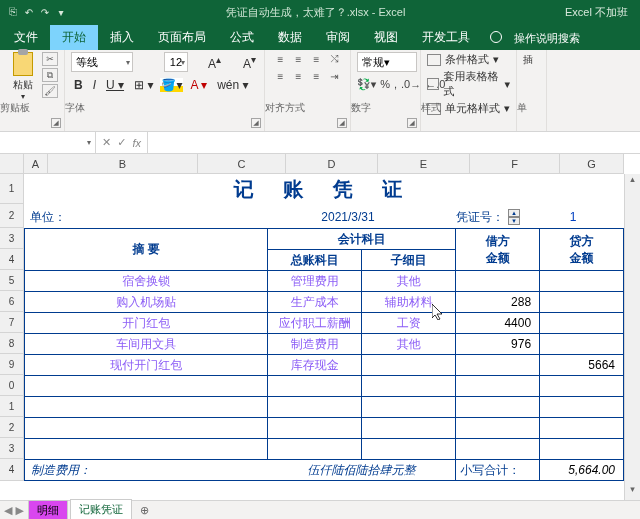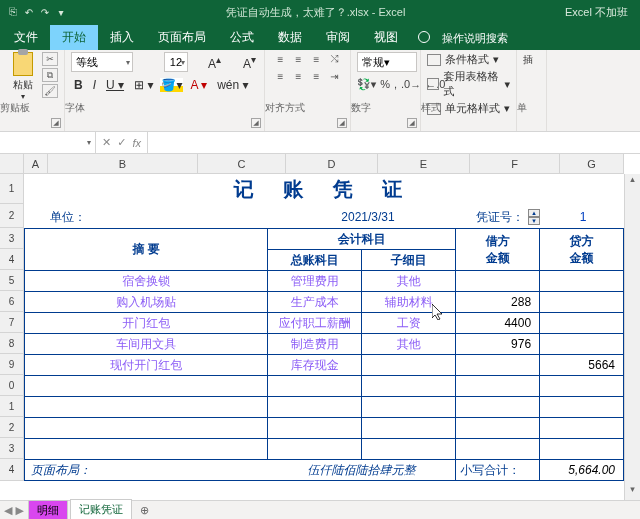--- a/index.html
+++ b/index.html
@@ -65,21 +65,21 @@
 
 .sheet { display: flex; height: 346px; position: relative; }
 .selectall { width: 24px; height: 20px; border-right: 1px solid #d4d4d4; border-bottom: 1px solid #d4d4d4; background: #f0f0f0; position: absolute; top:0; left:0; }
 .colhdrs { position: absolute; top:0; left:24px; right:16px; height: 20px; display: flex; background: #f0f0f0; border-bottom: 1px solid #d4d4d4; }
 .colhdrs div { border-right: 1px solid #d4d4d4; text-align: center; font-size: 11px; color: #444; line-height: 20px; }
 .rowhdrs { position: absolute; top:20px; left:0; width: 24px; background: #f0f0f0; }
 .rowhdrs div { border-bottom: 1px solid #d4d4d4; border-right: 1px solid #d4d4d4; text-align: center; font-size: 10px; color: #444; }
 
 .cells { position: absolute; top: 20px; left: 24px; right: 16px; bottom: 0; background: #fff; }
 .doc-title { text-align: center; color: #003b8f; font-size: 20px; letter-spacing: 12px; height: 30px; padding-top: 2px; font-weight: bold; }
-.inforow { display: flex; font-size: 12px; color: #003b8f; height: 22px; align-items: center; padding-top: 4px; padding-left: 20px;}
+.inforow { display: flex; font-size: 12px; color: #003b8f; height: 22px; align-items: center; padding-top: 4px;}
 .inforow .unit { width: 250px; padding-left: 6px; }
 .inforow .date { width: 148px; text-align: center; }
 .inforow .vno-label { width: 82px; text-align: right; }
 .inforow .spin { width: 14px; display: flex; flex-direction: column; margin-left: 4px; }
 .inforow .spin span { width: 12px; height: 8px; border: 1px solid #888; font-size: 7px; line-height: 6px; text-align: center; background: #eee; }
 .inforow .vno { flex:1; text-align: center; color: #0040c0; }
 
 .vtbl { margin-top: 2px; border-collapse: collapse; width: 100%; }
 .vtbl th, .vtbl td { border: 1px solid #003b8f; font-size: 12px; color: #003b8f; text-align: center; height: 21px; }
 .vtbl .summary { width: 238px; }
@@ -118,20 +118,21 @@
 
 <div class="tabs">
   <div class="tab">文件</div>
   <div class="tab active">开始</div>
   <div class="tab">插入</div>
   <div class="tab">页面布局</div>
   <div class="tab">公式</div>
   <div class="tab">数据</div>
   <div class="tab">审阅</div>
   <div class="tab">视图</div>
+  <div class="tab">开发工具</div>
   <div class="tell">
       <span class="bulb"></span>
       <span>操作说明搜索</span>
     </div>
 </div>
 
 <div class="ribbon">
   <div class="group g-clip">
     <div class="row">
       <div class="paste">
@@ -359,21 +360,21 @@
           <tr>
             <td class="txt"></td>
             <td class="txt"></td>
             <td class="txt"></td>
             <td class="num"></td>
             <td class="num"></td>
           </tr>
         </tbody>
       <tbody>
           <tr class="totalsrow">
-        <td style="text-align:left;padding-left:6px;border-right:none;width:80px">页面布局：</td>
+        <td style="text-align:left;padding-left:6px;border-right:none;width:80px">制造费用：</td>
         <td colspan="2" style="text-align:center;border-left:none">伍仟陆佰陆拾肆元整</td>
         <td style="text-align:left;padding-left:4px;font-style:normal">小写合计：</td>
         <td class="num" style="font-style:italic">5,664.00</td>
       </tr>
     </tbody>
       </table>
     <svg class="cursor" style="top:130px;left:408px">
         <path d="M0 0 L0 14 L3 11 L6 16 L8 15 L5 10 L10 10 Z" fill="#fff" stroke="#000" stroke-width="0.8"></path>
       </svg>
   </div>

